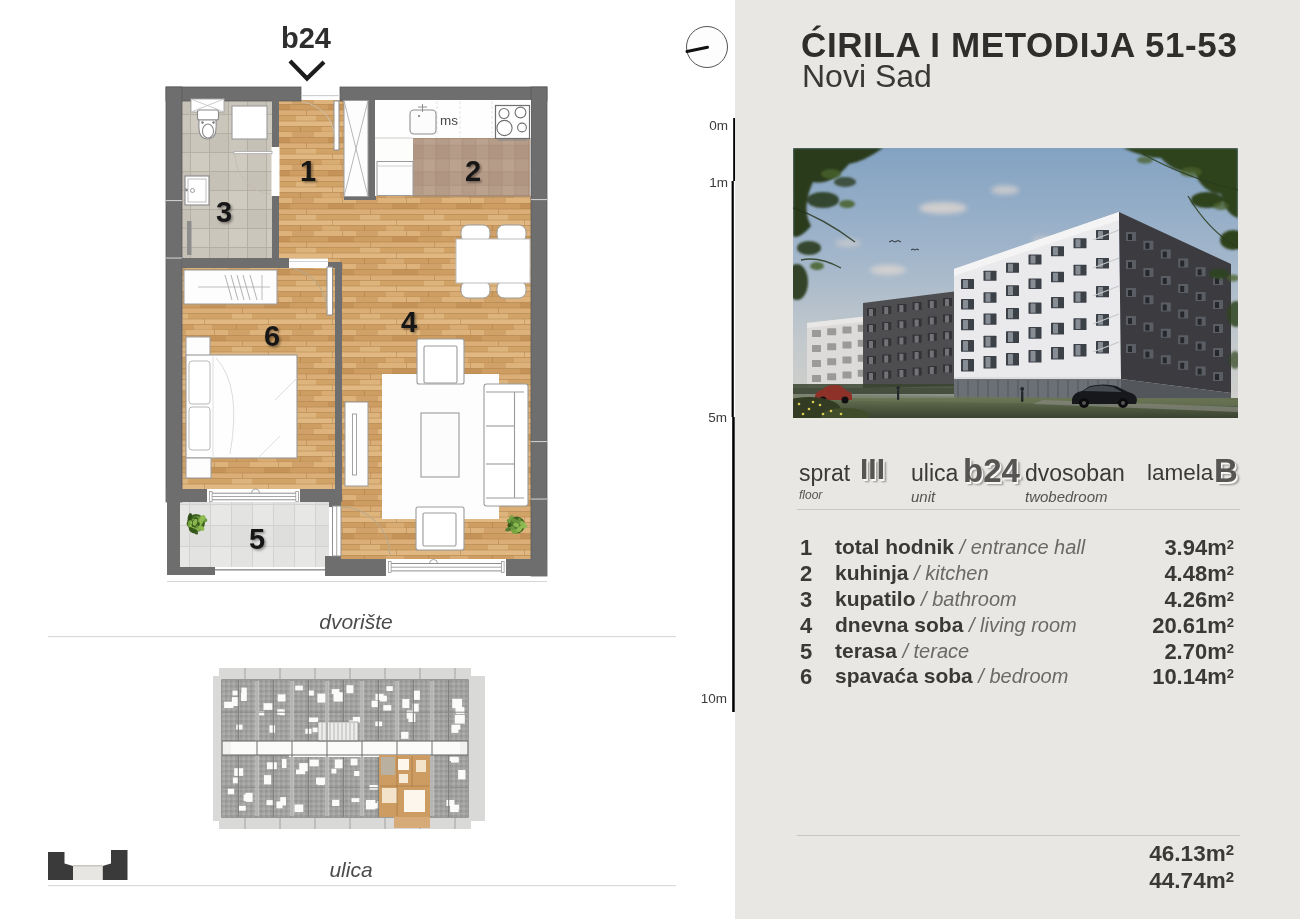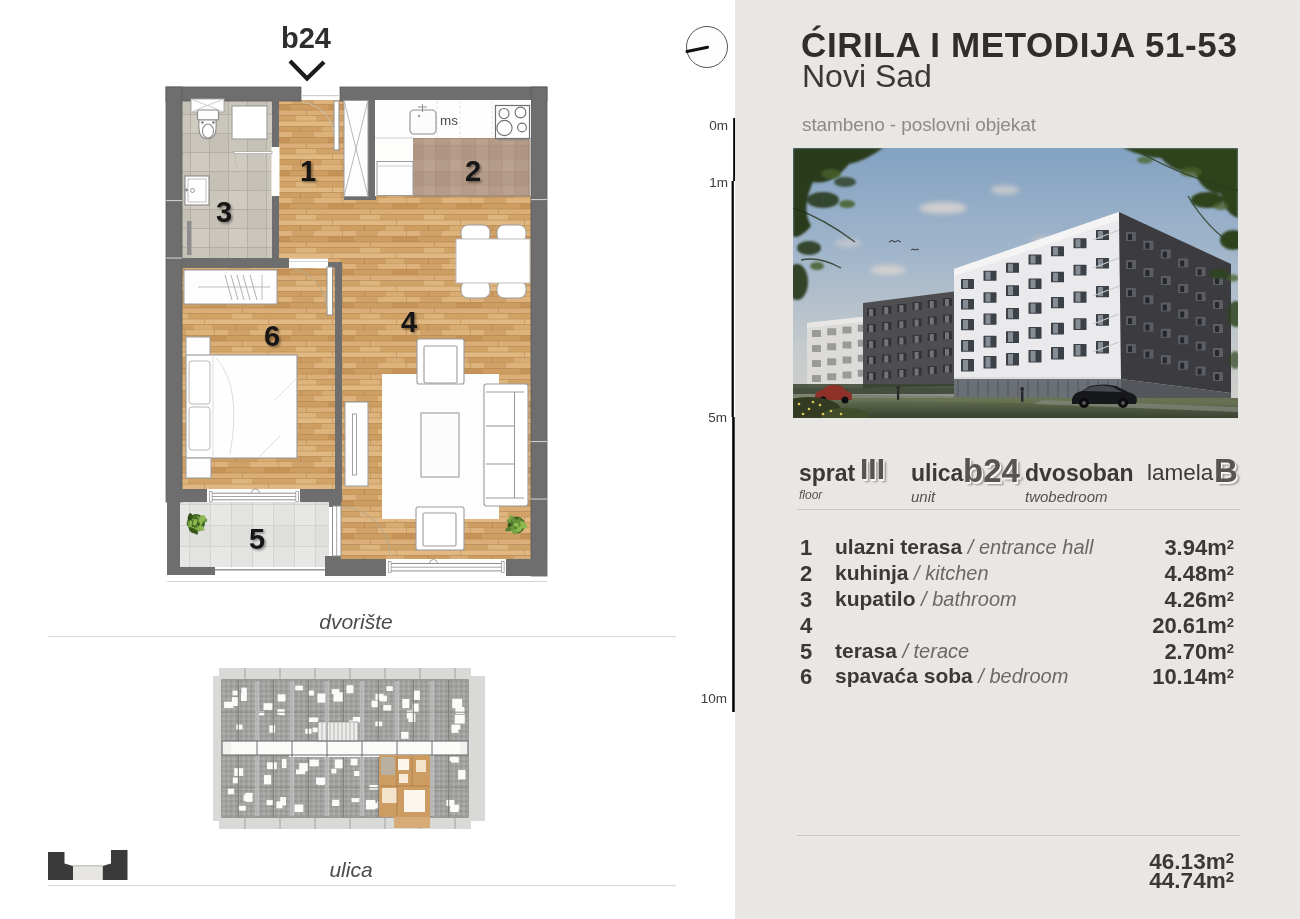--- a/index.html
+++ b/index.html
@@ -3,21 +3,21 @@
 <meta charset="utf-8">
 <title>Cirila i Metodija 51-53</title>
 <style>
   html,body{margin:0;padding:0;background:#fff;}
   body{font-family:"Liberation Sans",sans-serif;width:1300px;height:919px;position:relative;overflow:hidden;}
   .abs{position:absolute;}
   #panel{left:735px;top:0;width:565px;height:919px;background:#e9e7e4;padding-left:12px;}
   #title{left:66px;top:25px;font-size:35px;font-weight:bold;color:#302e2c;letter-spacing:0.6px;}
   #subtitle{left:67px;top:58px;font-size:32px;color:#3a3836;}
   #objekat{left:67px;top:114px;font-size:19px;letter-spacing:-0.1px;color:#8d8b88;}
-  .spec-label{font-size:23px;font-weight:bold;color:#3b3937;}
+  .spec-label{font-size:23px;font-weight:normal;color:#3b3937;}
   .bigch{font-size:30px;font-weight:bold;color:#575553;text-shadow:1.5px 1.5px 0 #f8f7f5,3px 3px 2px rgba(45,43,41,0.45);}
   .hr{height:1.2px;background:#c9c7c4;}
   .num{font-size:22px;font-weight:bold;color:#3b3937;width:38px;}
   .srname{font-size:21px;font-weight:bold;color:#3b3937;}
   .enname{font-size:20px;font-style:italic;color:#6b6967;font-weight:normal;}
   .area{font-size:22px;font-weight:bold;color:#3b3937;text-align:right;}
   .sup{font-size:13px;vertical-align:6px;}
   .totline{font-size:22px;letter-spacing:-0.2px;font-style:italic;color:#4a4846;white-space:nowrap;}
   .totarea{font-size:22.5px;font-weight:bold;font-style:normal;color:#3b3937;white-space:nowrap;}
 </style>
@@ -645,21 +645,20 @@
       </g>
 </svg>
 </div>
 
 <div id="panel" class="abs">
 
 <div id="title" class="abs">ĆIRILA I METODIJA 51-53</div>
 
 <div id="subtitle" class="abs">Novi Sad</div>
 
-<div id="objekat" class="abs">stambeno - poslovni objekat</div>
 </div>
 
 <div class="abs" style="left:0;top:0">
 <svg width="1300" height="919" style="position:absolute;left:0;top:0;pointer-events:none">
 <svg x="793" y="148" width="445" height="270" viewBox="0 0 445 270">
 <defs>
 <linearGradient id="sky" x1="0" y1="0" x2="0" y2="1">
             <stop offset="0" stop-color="#83a2c2"></stop>
             <stop offset="0.40" stop-color="#a2b6cb"></stop>
             <stop offset="0.72" stop-color="#c3c9cc"></stop>
@@ -1035,52 +1034,53 @@
 <div class="abs" style="left:348px;top:8px;font-size:22.5px;color:#3b3937;">lamela</div>
 <div class="abs" style="left:415px;top:0px;"><span class="bigch" style="font-size:33px;">B</span></div>
 </div>
 
 <div class="abs hr" style="left:797px;top:509px;width:443px;"></div>
 
 <div class="abs" style="left:797px;top:535px;width:437px;">
 
 <div style="position:relative;height:25.9px;">
       <span class="num abs" style="left:3px;top:0;">1</span>
-      <span class="abs" style="left:38px;top:0;white-space:nowrap;"><span class="srname">ulazni terasa</span><span class="enname"> / entrance hall</span></span>
+      <span class="abs" style="left:38px;top:0;white-space:nowrap;"><span class="srname">total hodnik</span><span class="enname"> / entrance hall</span></span>
       <span class="area abs" style="right:0;top:0;">3.94m<span class="sup">2</span></span>
     </div>
 
 <div style="position:relative;height:25.9px;">
       <span class="num abs" style="left:3px;top:0;">2</span>
       <span class="abs" style="left:38px;top:0;white-space:nowrap;"><span class="srname">kuhinja</span><span class="enname"> / kitchen</span></span>
       <span class="area abs" style="right:0;top:0;">4.48m<span class="sup">2</span></span>
     </div>
 
 <div style="position:relative;height:25.9px;">
       <span class="num abs" style="left:3px;top:0;">3</span>
       <span class="abs" style="left:38px;top:0;white-space:nowrap;"><span class="srname">kupatilo</span><span class="enname"> / bathroom</span></span>
       <span class="area abs" style="right:0;top:0;">4.26m<span class="sup">2</span></span>
     </div>
 
 <div style="position:relative;height:25.9px;">
       <span class="num abs" style="left:3px;top:0;">4</span>
+      <span class="abs" style="left:38px;top:0;white-space:nowrap;"><span class="srname">dnevna soba</span><span class="enname"> / living room</span></span>
       <span class="area abs" style="right:0;top:0;">20.61m<span class="sup">2</span></span>
     </div>
 
 <div style="position:relative;height:25.9px;">
       <span class="num abs" style="left:3px;top:0;">5</span>
       <span class="abs" style="left:38px;top:0;white-space:nowrap;"><span class="srname">terasa</span><span class="enname"> / terace</span></span>
       <span class="area abs" style="right:0;top:0;">2.70m<span class="sup">2</span></span>
     </div>
 
 <div style="position:relative;height:25.9px;">
       <span class="num abs" style="left:3px;top:0;">6</span>
       <span class="abs" style="left:38px;top:0;white-space:nowrap;"><span class="srname">spavaća soba</span><span class="enname"> / bedroom</span></span>
       <span class="area abs" style="right:0;top:0;">10.14m<span class="sup">2</span></span>
     </div>
 </div>
 
 <div class="abs hr" style="left:797px;top:835px;width:443px;"></div>
 
 <div class="abs" style="left:799px;top:841px;width:435px;">
-<div style="position:relative;height:27px;"><span class="totarea abs" style="right:0;top:8px;">46.13m<span class="sup" style="font-size:15px;">2</span></span></div>
+<div style="position:relative;height:27px;"><span class="totarea abs" style="right:0;top:0;">46.13m<span class="sup" style="font-size:15px;">2</span></span></div>
 <div style="position:relative;height:26.5px;"><span class="totarea abs" style="right:0;top:0;">44.74m<span class="sup" style="font-size:15px;">2</span></span></div>
 </div>
 
 </body></html>

